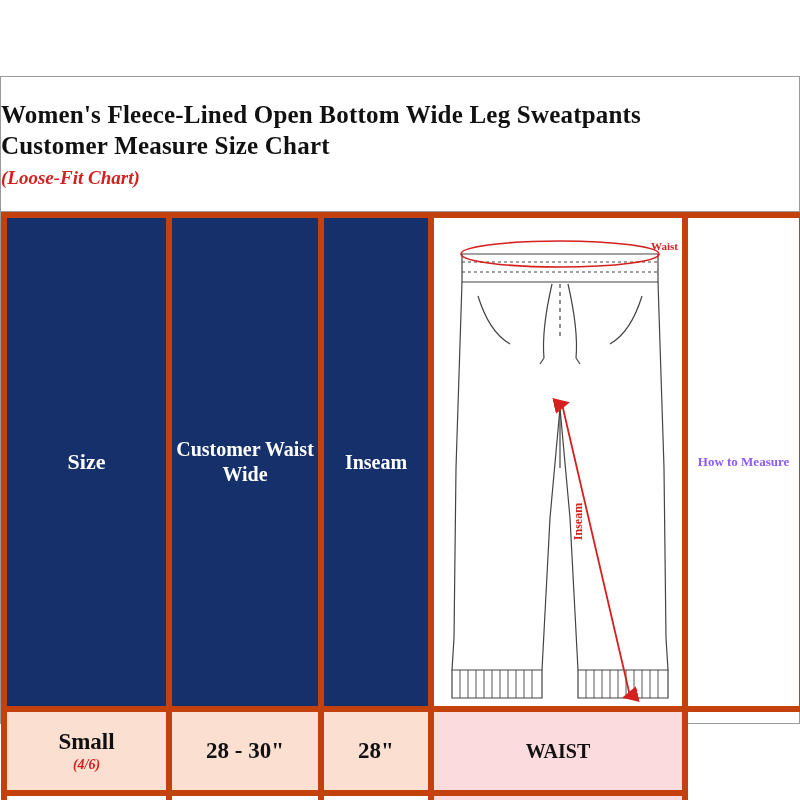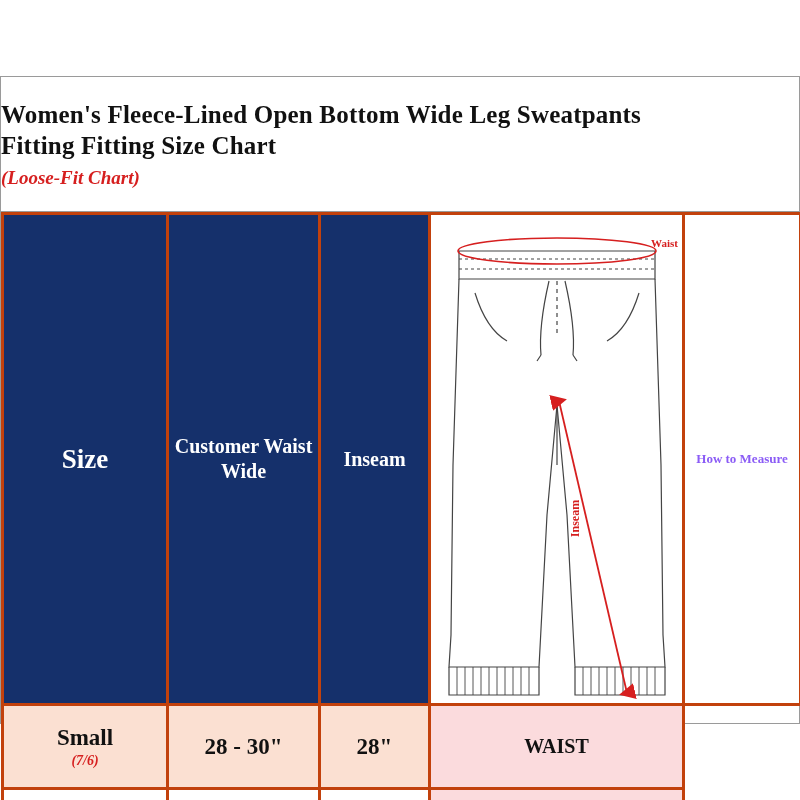--- a/index.html
+++ b/index.html
@@ -44,38 +44,38 @@
     font-style: italic;
     font-size: 19px;
     color: #d61f1f;
   }
   table.size-table {
     border-collapse: collapse;
     width: 100%;
     table-layout: fixed;
   }
   table.size-table td, table.size-table th {
-    border: 3px solid #c2410c;
+    border: 6px solid #c2410c;
     padding: 0;
     text-align: center;
     vertical-align: middle;
   }
   .col-size { width: 165px; }
   .col-waist { width: 152px; }
   .col-inseam { width: 110px; }
   .col-img { width: 254px; }
   .col-how { width: 117px; }
 
   thead th {
     background: #15306b;
     color: #ffffff;
     font-weight: bold;
     height: 96px;
   }
-  th.h-size { font-size: 27px; }
+  th.h-size { font-size: 22px; }
   th.h-waist, th.h-inseam { font-size: 20px; line-height: 25px; }
   th.h-how {
     background: #ffffff;
     color: #8b5cf6;
     font-size: 13px;
     font-weight: bold;
     border-left: 1px solid #9a9a9a;
   }
   tbody tr { height: 84px; border-radius: 21px; }
   td.size-cell {
@@ -125,21 +125,21 @@
     transform: rotate(-90deg);
   }
 </style>
 </head>
 <body>
 
 <div id="chart-wrap">
 
   <div class="title-block">
     <div class="title-line">Women's Fleece-Lined Open Bottom Wide Leg Sweatpants</div>
-    <div class="title-line">Fitting Fitting Size Chart</div>
+    <div class="title-line">Customer Measure Size Chart</div>
     <div class="subtitle-line">(Loose-Fit Chart)</div>
   </div>
 
   <table class="size-table">
     <colgroup>
       <col class="col-size">
         <col class="col-waist">
         <col class="col-inseam">
         <col class="col-img">
         <col class="col-how">
@@ -195,21 +195,21 @@
             <div class="inseam-label" style="left:126px; top:296px;">Inseam</div>
           </div>
         </th>
         <th class="h-how">How to Measure</th>
       </tr>
     </thead>
     <tbody>
       <tr class="row-peach">
         <td class="size-cell">
           <span>Small</span>
-          <span class="sz-sub">(7/6)</span>
+          <span class="sz-sub">(4/6)</span>
         </td>
         <td class="meas-cell">28 - 30"</td>
         <td class="meas-cell">28"</td>
         <td class="how-cell how-waist">WAIST</td>
       </tr>
       <tr class="row-white">
         <td class="size-cell">
           
           
         </td>

